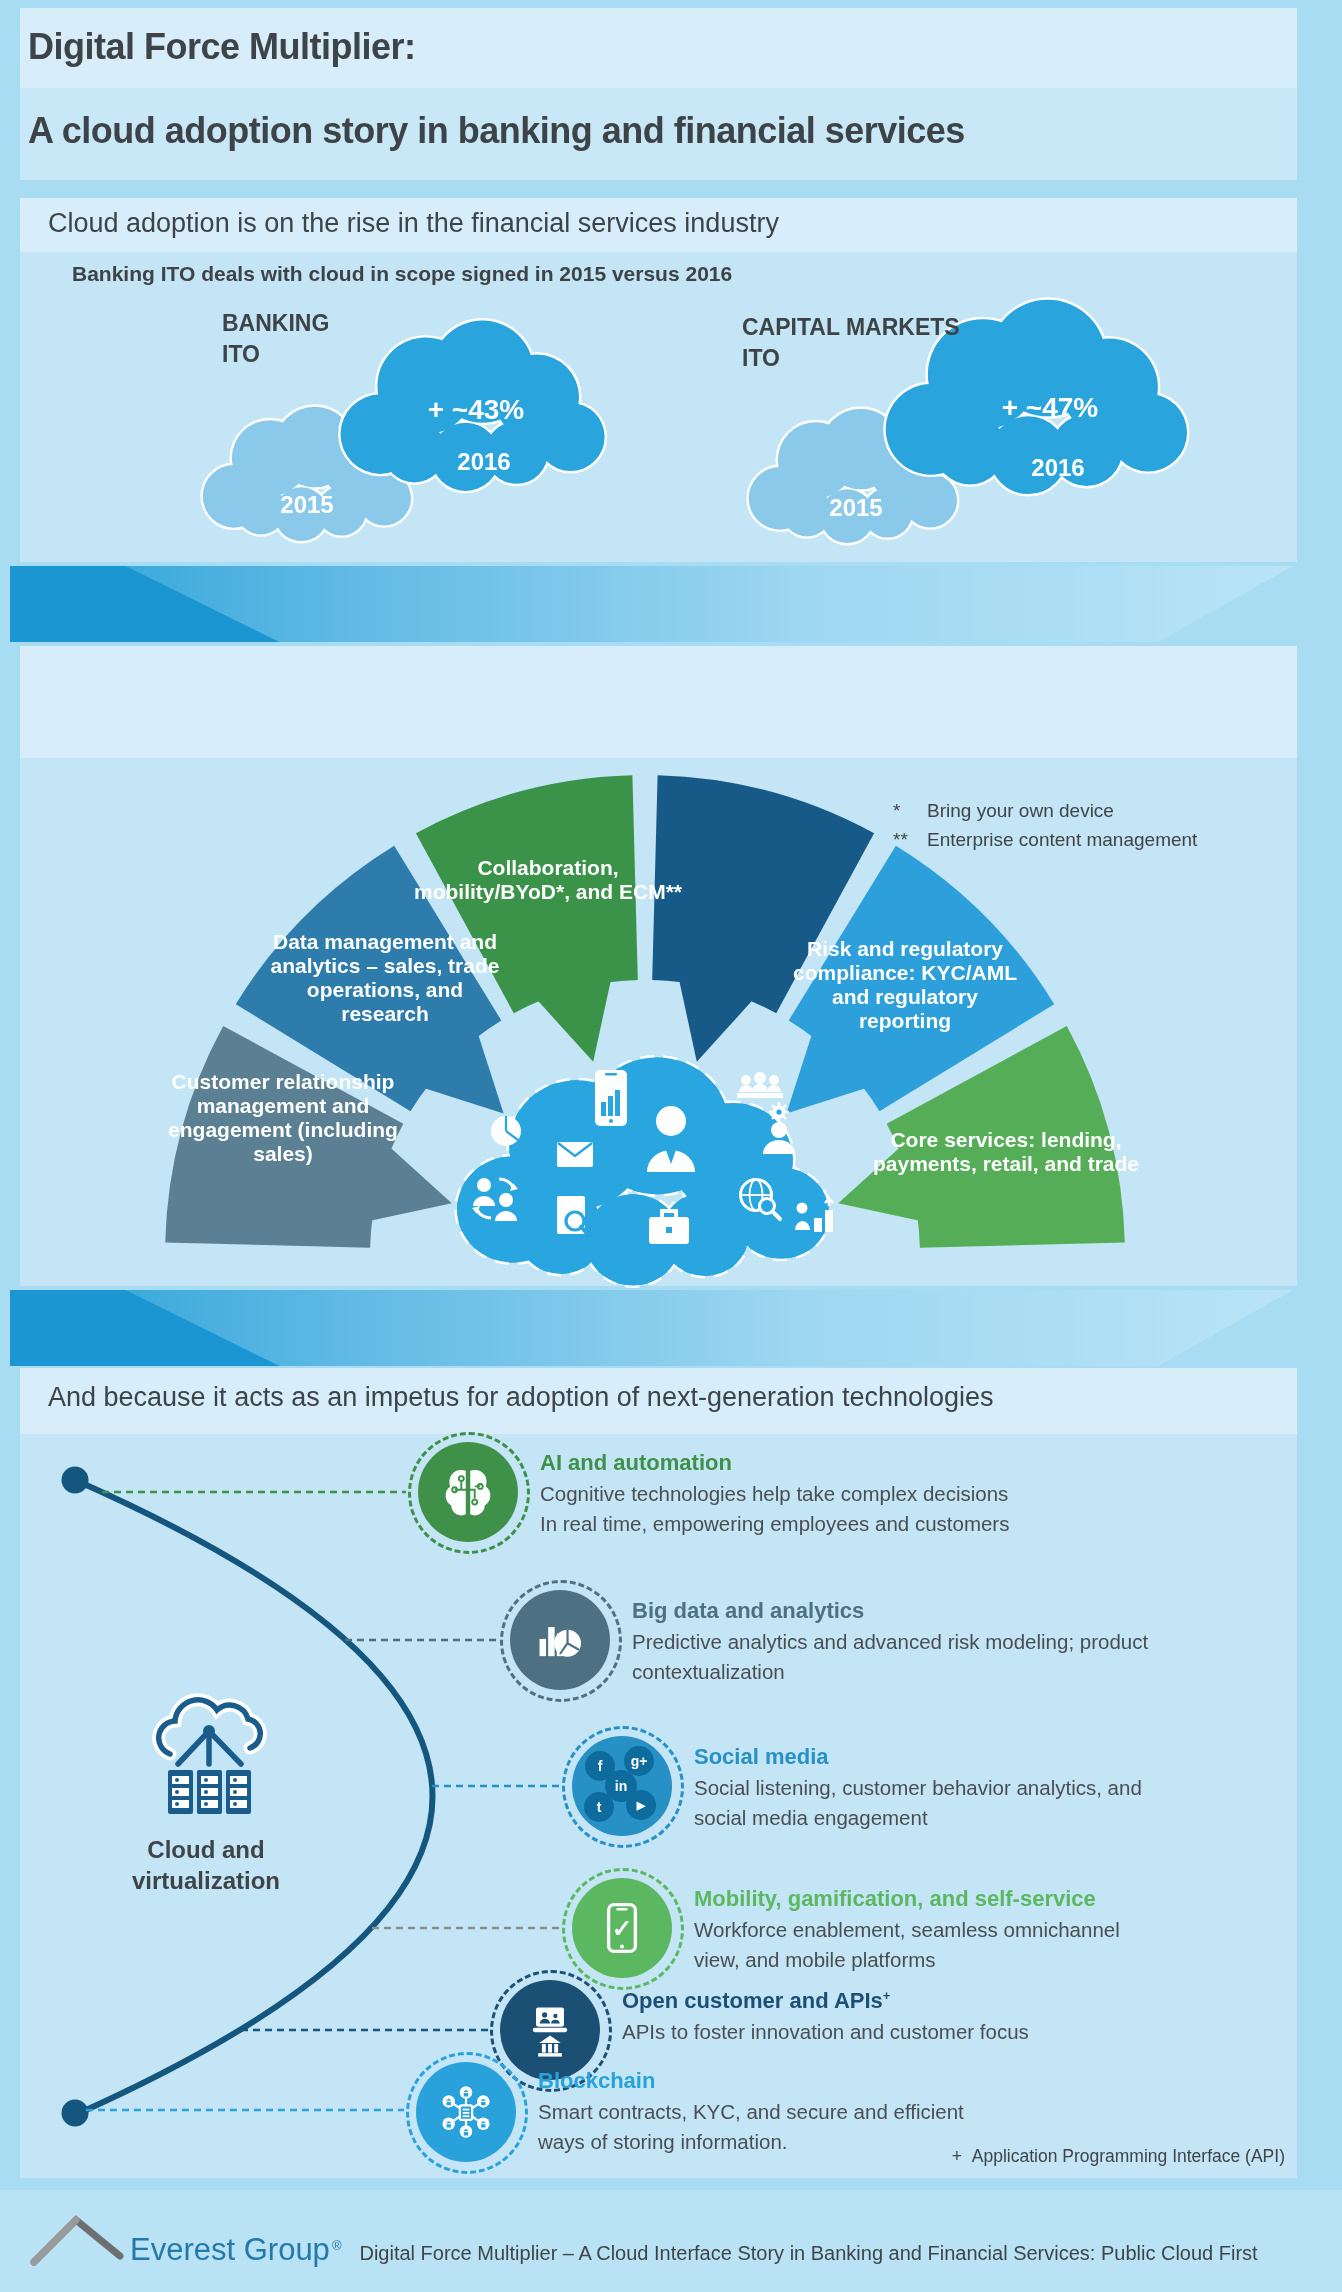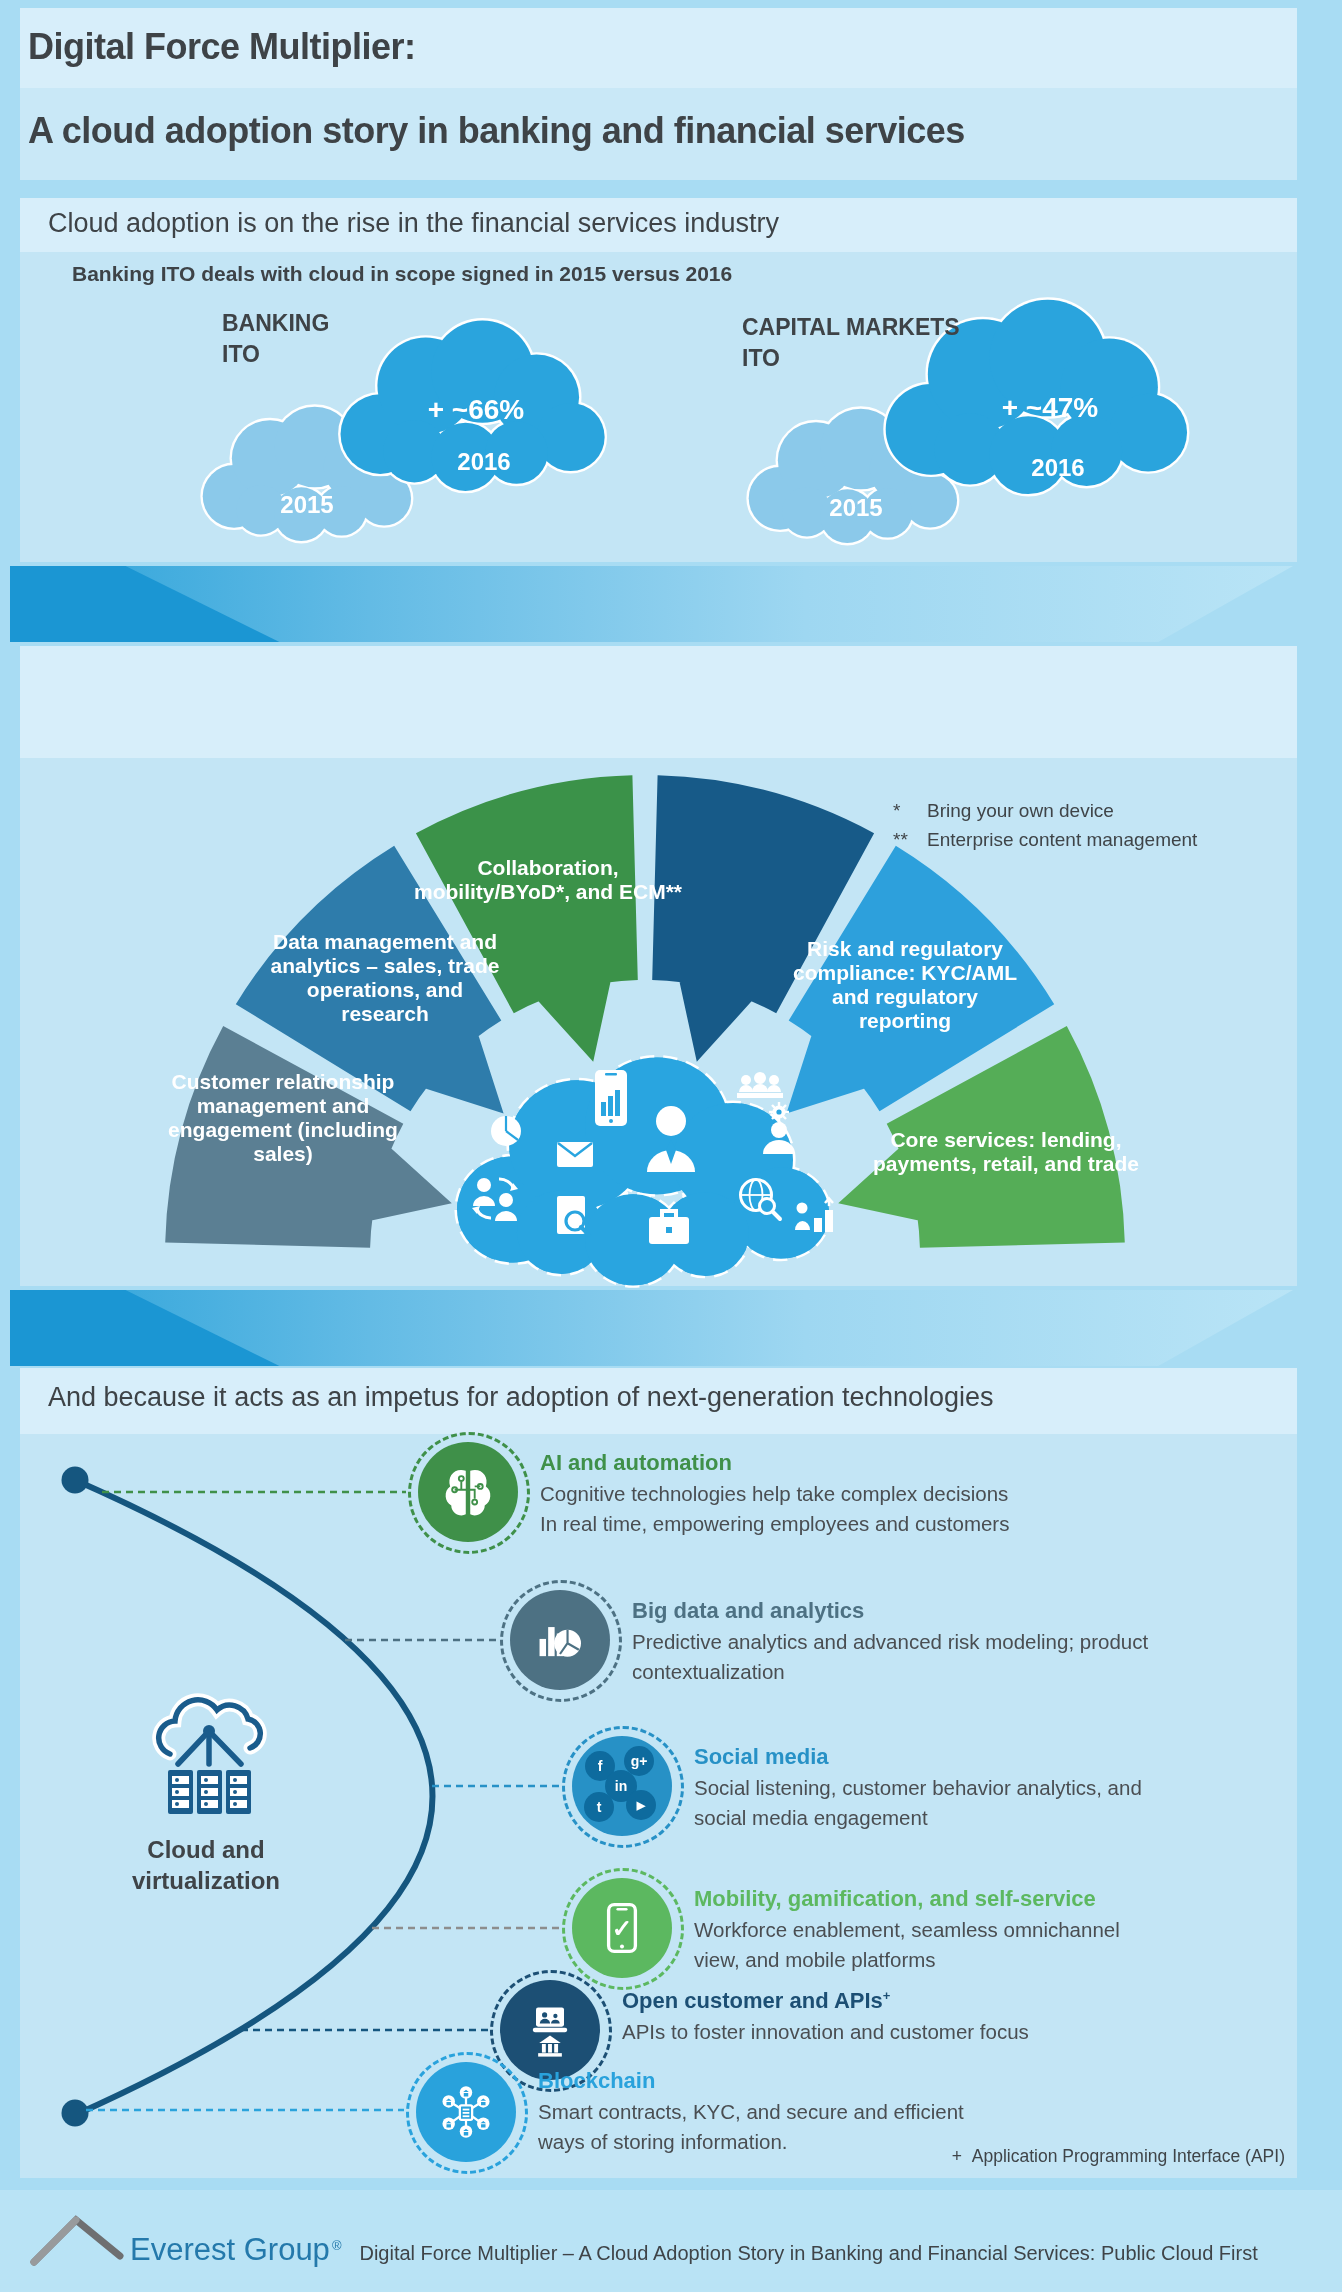--- a/index.html
+++ b/index.html
@@ -254,21 +254,21 @@
   <div class="abs ttl" style="left:28px;top:110px;">A cloud adoption story in banking and financial services</div>
 
   <div class="abs sec-head" style="left:48px;top:208px;">Cloud adoption is on the rise in the financial services industry</div>
   <div class="abs b" style="left:72px;top:262px;font-size:21px;color:#3e4347;">Banking ITO deals with cloud in scope signed in 2015 versus 2016</div>
 
   <div class="abs b" style="left:222px;top:308px;font-size:23px;color:#3e4347;line-height:1.35;">
     <div>BANKING</div>
     <div>ITO</div>
   </div>
   <div class="cloud-year" style="left:307px;top:505px;">2015</div>
-  <div class="cloud-growth" style="left:476px;top:410px;">+ ~66%</div>
+  <div class="cloud-growth" style="left:476px;top:410px;">+ ~43%</div>
   <div class="cloud-year" style="left:484px;top:462px;">2016</div>
 
   <div class="abs b" style="left:742px;top:312px;font-size:23px;color:#3e4347;line-height:1.35;">
     <div>CAPITAL MARKETS</div>
     <div>ITO</div>
   </div>
   <div class="cloud-year" style="left:856px;top:508px;">2015</div>
   <div class="cloud-growth" style="left:1050px;top:408px;">+ ~47%</div>
   <div class="cloud-year" style="left:1058px;top:468px;">2016</div>
 
@@ -427,16 +427,16 @@
     <div class="it-line" style="left:538px;top:2130px;">ways of storing information.</div>
   </div>
 
   <div class="abs" style="left:700px;top:2146px;width:585px;text-align:right;font-size:17.5px;color:#3f4448;">
     <span>+</span>&nbsp;&nbsp;<span>Application Programming Interface (API)</span>
   </div>
 
   <div class="footer-row" style="left:130px;top:2232px;">
     <span style="font-size:31px;color:#2479ab;">Everest Group</span>
     <span style="font-size:13px;color:#2479ab;position:relative;top:-10px;left:-8px;">®</span>
-    <span style="font-size:20px;color:#3f4448;">Digital Force Multiplier – A Cloud Adoption Story in Banking and Financial Services: Public Cloud First</span>
+    <span style="font-size:20px;color:#3f4448;">Digital Force Multiplier – A Cloud Interface Story in Banking and Financial Services: Public Cloud First</span>
   </div>
 
 </div>
 
 </body></html>

